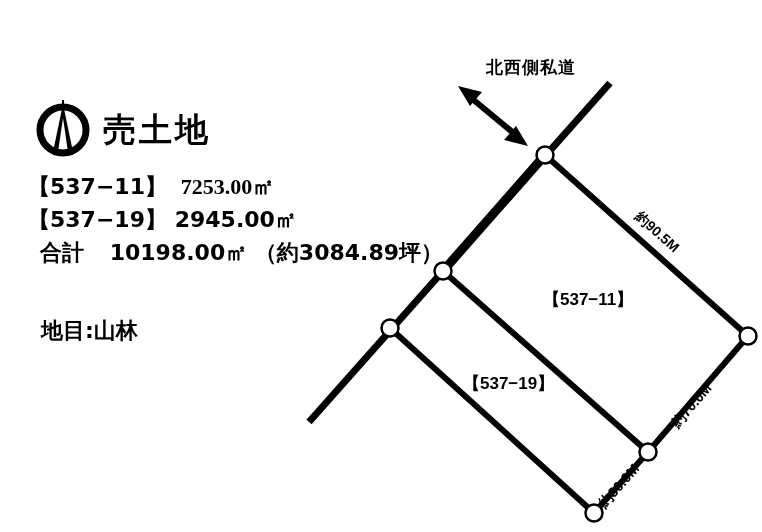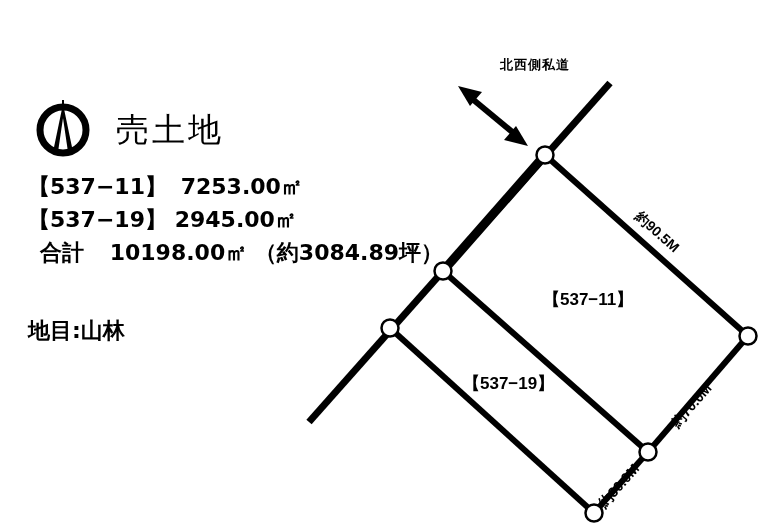--- a/index.html
+++ b/index.html
@@ -1,21 +1,21 @@
 <!DOCTYPE html>
 <html><head>
 <meta charset="utf-8">
 <style>
   html, body { margin: 0; padding: 0; background: #ffffff; }
   body { width: 762px; height: 532px; position: relative; overflow: hidden;
          font-family: "DejaVu Sans", "Liberation Sans", sans-serif; color: #000; }
   .abs { position: absolute; white-space: nowrap; }
-  .title { left: 116px; top: 108px; font-size: 33px; font-weight: normal; letter-spacing: 3px; }
+  .title { left: 103px; top: 108px; font-size: 33px; font-weight: bold; letter-spacing: 3px; }
   .line { left: 28px; font-size: 22px; font-weight: bold; }
-  .road-label { left: 500px; top: 56px; font-size: 13px; font-weight: bold; letter-spacing: 1px; }
+  .road-label { left: 486px; top: 56px; font-size: 17px; font-weight: bold; letter-spacing: 1px; }
   .plot-label { font-size: 17px; font-weight: bold; font-family: "Liberation Sans", sans-serif; }
   .dim { font-size: 14px; font-weight: bold; font-family: "Liberation Sans", sans-serif; transform-origin: 0 0; }
   svg.map { position: absolute; left: 0; top: 0; }
 </style>
 </head>
 <body>
 
 <svg class="map" width="762" height="532" viewBox="0 0 762 532">
 
   <line x1="309" y1="422" x2="610" y2="83" stroke="#000" stroke-width="7"></line>
@@ -48,32 +48,32 @@
     <polygon points="63,104 53,152 58,152 63,118" fill="#000"></polygon>
     <polygon points="63,104 73,152 68,152 63,118" fill="#000"></polygon>
     <line x1="63" y1="100" x2="63" y2="108" stroke="#000" stroke-width="2"></line>
   </g>
 </svg>
 
 <div class="abs title">売土地</div>
 
 <div class="abs line" style="top:172px;">
   <span>【537−11】</span>
-  <span style="margin-left:6px;">7253.00㎡</span>
+  <span style="margin-left:6px;font-family:Liberation Serif, serif;">7253.00㎡</span>
 </div>
 <div class="abs line" style="top:205px;">
   <span>【537−19】</span>
   <span style="">2945.00㎡</span>
 </div>
 <div class="abs line" style="top:238px;margin-left:12px;">
   <span>合計</span>
   <span style="margin-left:18px;">10198.00㎡</span>
   <span>（約3084.89坪）</span>
 </div>
-<div class="abs line" style="top:316px;">地目:山林</div>
+<div class="abs line" style="top:316px;margin-left:13px;">地目:山林</div>
 
 <div class="abs road-label">北西側私道</div>
 <div class="abs plot-label" style="left:543px; top:288px;">【537−11】</div>
 <div class="abs plot-label" style="left:463px; top:372px;">【537−19】</div>
 
 <div class="abs dim" style="left:643px; top:208px; transform: rotate(41.7deg);">約90.5M</div>
 <div class="abs dim" style="left:668px; top:420px; transform: rotate(-49deg);">約70.0M</div>
 <div class="abs dim" style="left:595px; top:500px; transform: rotate(-48deg);">約30.0M</div>
 
 </body></html>

